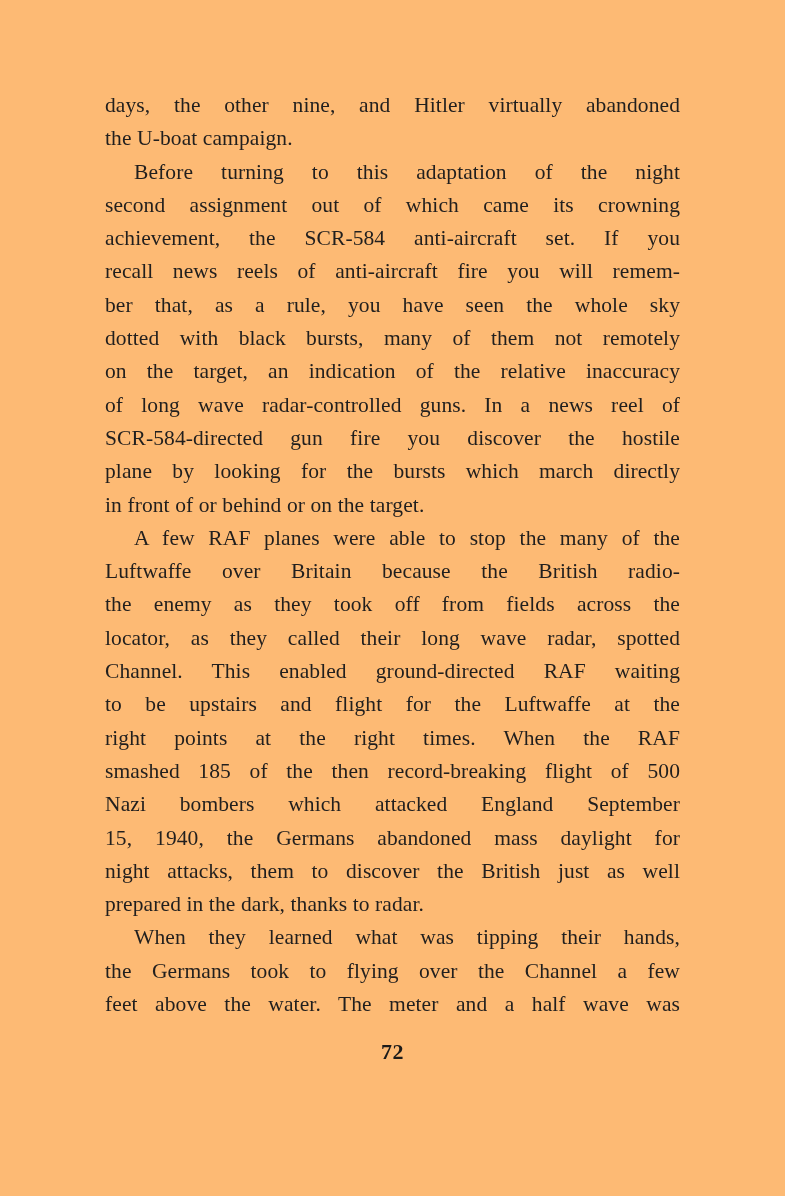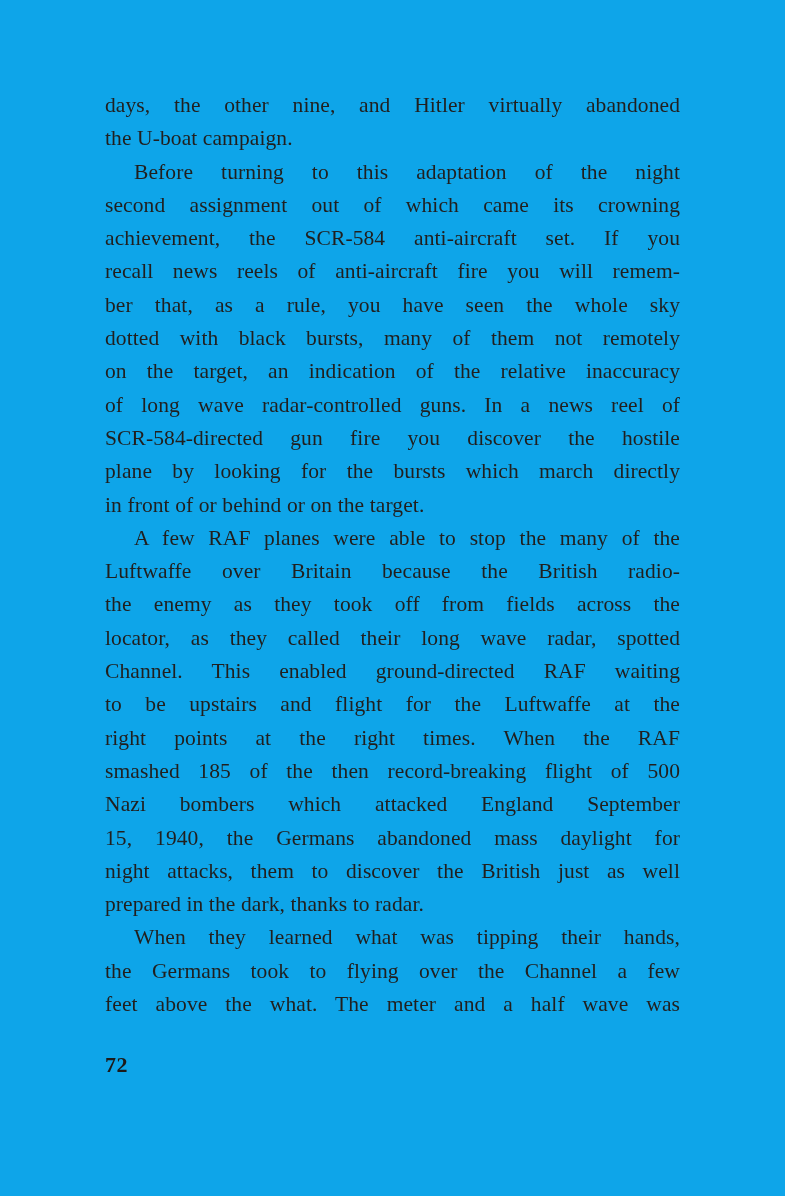--- a/index.html
+++ b/index.html
@@ -10,21 +10,21 @@
     width: 785px;
     height: 1196px;
     background: #fdfdfc;
     overflow: hidden;
     font-family: "Liberation Serif", "DejaVu Serif", serif;
   }
   .page {
     position: relative;
     width: 785px;
     height: 1196px;
-    background: #0ea5e9;
+    background: #fdba74;
   }
   .text-block {
     position: absolute;
     left: 105px;
     top: 89px;
     width: 575px;
   }
   .paragraph {
     margin: 0;
     padding: 0;
@@ -39,27 +39,27 @@
     white-space: normal;
     letter-spacing: 0.1px;
   }
   .line.indent {
     text-indent: 29px;
   }
   .line.para-end {
     text-align-last: left;
   }
   .page-number {
-    margin-top: 30px;
+    margin-top: 17px;
     font-size: 22px;
     line-height: 28px;
     font-weight: bold;
     color: #1c1b1a;
     letter-spacing: 0.5px;
-    text-align: left;
+    text-align: center;
   }
 </style>
 </head>
 <body>
 
 <div class="page">
   <div class="text-block">
     <div id="paragraphs-container">
         <div class="paragraph">
           <div class="line">days, the other nine, and Hitler virtually abandoned</div>
@@ -88,18 +88,18 @@
           <div class="line">right points at the right times. When the RAF</div>
           <div class="line">smashed 185 of the then record-breaking flight of 500</div>
           <div class="line">Nazi bombers which attacked England September</div>
           <div class="line">15, 1940, the Germans abandoned mass daylight for</div>
           <div class="line">night attacks, them to discover the British just as well</div>
           <div class="line para-end">prepared in the dark, thanks to radar.</div>
         </div>
         <div class="paragraph">
           <div class="line indent">When they learned what was tipping their hands,</div>
           <div class="line">the Germans took to flying over the Channel a few</div>
-          <div class="line">feet above the what. The meter and a half wave was</div>
+          <div class="line">feet above the water. The meter and a half wave was</div>
         </div>
       </div>
     <div class="page-number">72</div>
   </div>
 </div>
 
 </body></html>

